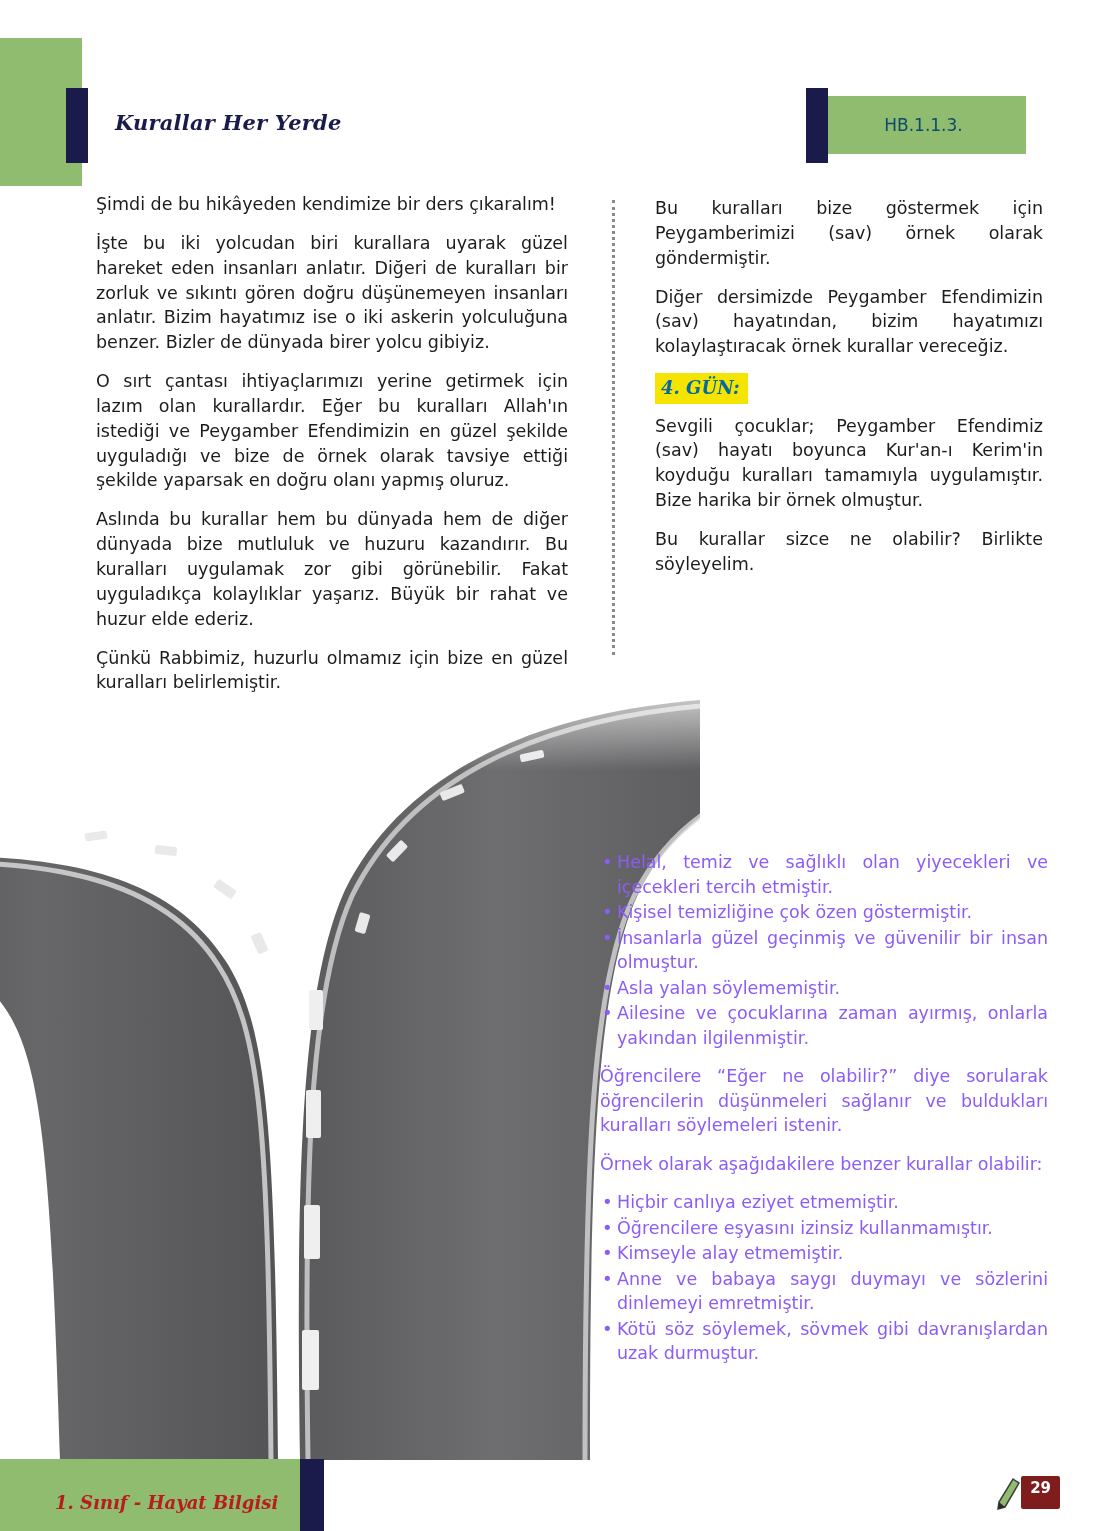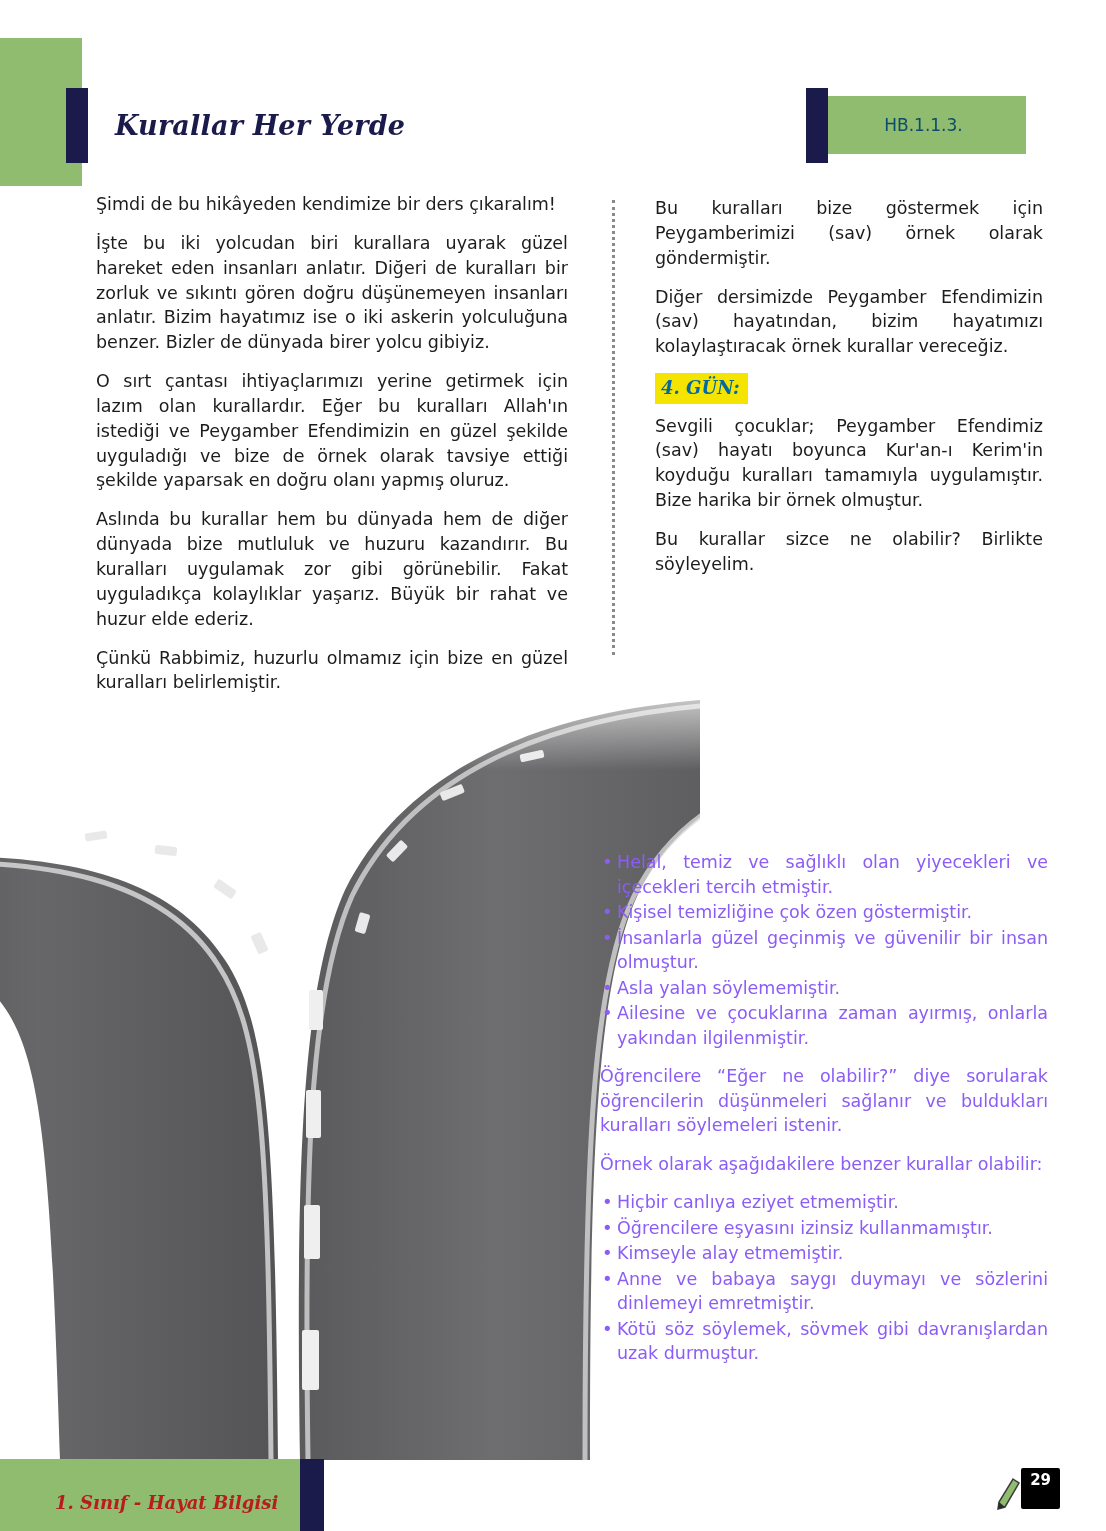--- a/index.html
+++ b/index.html
@@ -31,21 +31,21 @@
     left: 66px; top: 88px;
     width: 22px; height: 75px;
     background: #1a1b4b;
   }
   .hdr-title {
     position: absolute;
     left: 115px; top: 110px;
     font-family: "DejaVu Serif", serif;
     font-style: italic;
     font-weight: bold;
-    font-size: 27px;
+    font-size: 21px;
     color: #1a1b4b;
     letter-spacing: .2px;
   }
   .hdr-green-right {
     position: absolute;
     right: 80px; top: 96px;
     width: 205px; height: 58px;
     background: #8fbc6e;
   }
   .hdr-bar-right {
@@ -152,26 +152,26 @@
     left: 55px; bottom: 18px;
     font-family: "DejaVu Serif", serif;
     font-style: italic;
     font-weight: bold;
     font-size: 18px;
     color: #b91c1c;
   }
   .pg-badge {
     position: absolute;
     right: 46px; bottom: 22px;
-    background: #000000;
+    background: #7f1d1d;
     color: #ffffff;
     font-family: "DejaVu Sans", sans-serif;
     font-weight: bold;
     font-size: 15px;
-    padding: 3px 9px 20px 9px;
+    padding: 3px 9px 12px 9px;
     border-radius: 2px;
   }
   .pencil-icon {
     position: absolute;
     right: 84px; bottom: 20px;
     width: 26px; height: 34px;
   }
 </style>
 </head>
 <body>

